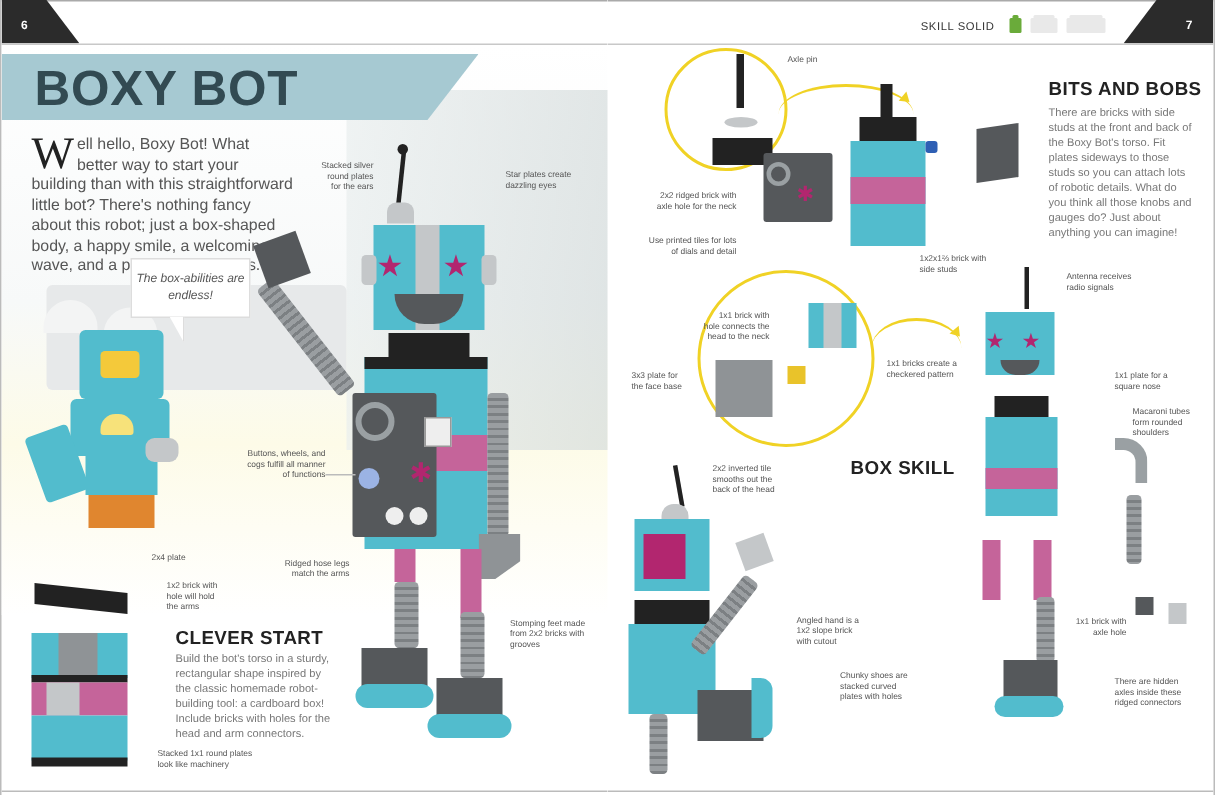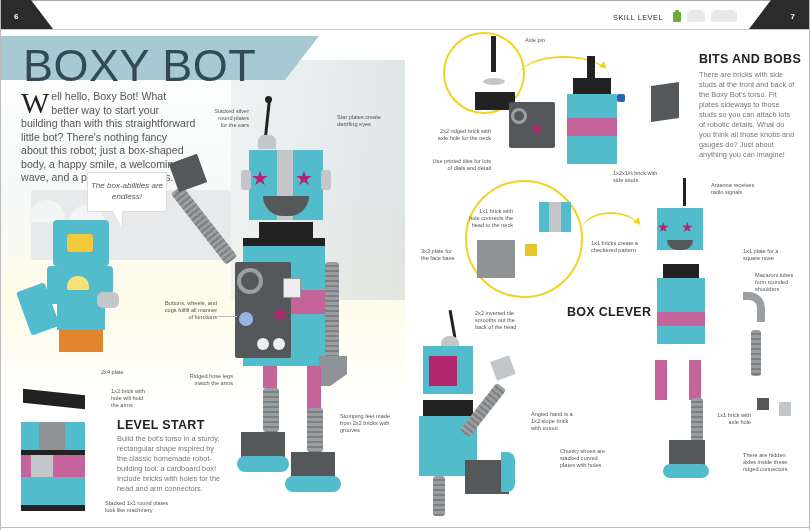--- a/index.html
+++ b/index.html
@@ -24,21 +24,21 @@
   
   .scene-bg { position: absolute; left: 0; top: 30px; width: 405px; height: 380px;
     background: linear-gradient(180deg, #ffffff 0%, #f7f9f9 45%, #fdfbe8 70%, #ffffff 100%); }
   .bg-building { position: absolute; left: 30px; top: 190px; width: 200px; height: 70px; background: #e7e9ea; border-radius: 4px; }
   .bg-dome1 { position: absolute; left: 28px; top: 200px; width: 36px; height: 22px; background: #f3f4f4; border-radius: 20px 20px 0 0; }
   .bg-dome2 { position: absolute; left: 68px; top: 205px; width: 36px; height: 22px; background: #f3f4f4; border-radius: 20px 20px 0 0; }
   .bg-wall { position: absolute; left: 230px; top: 60px; width: 175px; height: 240px; background: linear-gradient(90deg, #e9eeee, #d5dcdc); opacity: .7; }
 
   .title-band { position: absolute; left: 0; top: 36px; width: 318px; height: 44px; background: #a6c9d2;
     clip-path: polygon(0 0, 318px 0, 284px 44px, 0 44px); }
-  .title { position: absolute; left: 22px; top: 40px; font-size: 45px; color: #324a52; font-weight: normal; letter-spacing: .5px; }
+  .title { position: absolute; left: 22px; top: 40px; font-size: 33px; color: #324a52; font-weight: bold; letter-spacing: .5px; }
 
   .intro { position: absolute; left: 20px; top: 90px; width: 175px; font-size: 10.6px; line-height: 13.5px; color: #555; }
   .dropcap { float: left; font-size: 30px; line-height: 24px; color: #222; margin-right: 2px; margin-top: 1px; font-family: "Liberation Serif", serif; }
 
   .speech { position: absolute; left: 86px; top: 172px; width: 80px; height: 40px; background: #fff; border: 1px solid #ddd; font-size: 8px; font-style: italic; text-align: center; line-height: 11px; padding-top: 7px; color: #555; }
   .speech-tail { position: absolute; left: 112px; top: 211px; width: 10px; height: 18px; background: #fff; border-right: 1px solid #ddd; clip-path: polygon(0 0, 100% 0, 100% 100%); }
 
   .ann { position: absolute; font-size: 5.6px; line-height: 7px; color: #555; }
   .ann.r { text-align: right; }
   .leader { position: absolute; height: 1px; background: #bbb; transform-origin: 0 0; }
@@ -161,32 +161,32 @@
       <div class="shape lgrey" style="left:30px;top:455px;width:22px;height:22px;"></div>
       <div class="shape teal" style="left:20px;top:477px;width:64px;height:30px;"></div>
       <div class="shape black" style="left:20px;top:505px;width:64px;height:6px;"></div>
     </div>
     <div class="ann" style="left:100px;top:369px;">2x4 plate</div>
     <div class="ann" style="left:110px;top:388px;width:40px;">1x2 brick with hole will hold the arms</div>
     <div class="ann r" style="left:180px;top:373px;width:52px;">Ridged hose legs match the arms</div>
     <div class="ann" style="left:339px;top:413px;width:56px;">Stomping feet made from 2x2 bricks with grooves</div>
     <div class="ann" style="left:104px;top:500px;width:70px;">Stacked 1x1 round plates look like machinery</div>
 
-    <h2 class="h2" style="left:116px;top:418px;">LEVEL START</h2>
+    <h2 class="h2" style="left:116px;top:418px;">CLEVER START</h2>
     <p class="body" style="left:116px;top:434px;width:106px;">Build the bot's torso in a sturdy, rectangular shape inspired by the classic homemade robot-building tool: a cardboard box! Include bricks with holes for the head and arm connectors.</p>
 
     <div class="bottom-rule"></div>
   </div>
 
   <div class="page right">
     <div class="top-rule"></div>
     <div class="header-rule"></div>
 
     <div class="skill">
-      <span class="skill-label">SKILL LEVEL</span>
+      <span class="skill-label">SKILL SOLID</span>
       <span class="skill-brick on" style="width:8px;"></span>
       <span class="skill-brick off" style="width:18px;"></span>
       <span class="skill-brick off" style="width:26px;"></span>
     </div>
 
     <div class="folio-tab folio-right">
       <span class="folio-num">7</span>
     </div>
 
     <div class="circle" style="left:38px;top:32px;width:82px;height:82px;"></div>
@@ -260,17 +260,17 @@
       <div class="shape hose" style="left:72px;top:380px;width:12px;height:60px;transform:rotate(38deg);"></div>
       <div class="shape lgrey" style="left:88px;top:358px;width:20px;height:20px;transform:rotate(-20deg);"></div>
       <div class="shape dgrey" style="left:60px;top:460px;width:44px;height:34px;"></div>
       <div class="shape teal" style="left:96px;top:452px;width:14px;height:40px;border-radius:0 8px 8px 0;"></div>
       <div class="shape hose" style="left:28px;top:476px;width:12px;height:40px;"></div>
     </div>
     <div class="ann" style="left:70px;top:310px;width:50px;">2x2 inverted tile smooths out the back of the head</div>
     <div class="ann" style="left:126px;top:411px;width:46px;">Angled hand is a 1x2 slope brick with cutout</div>
     <div class="ann" style="left:155px;top:448px;width:50px;">Chunky shoes are stacked curved plates with holes</div>
 
-    <h2 class="h2" style="left:162px;top:305px;">BOX CLEVER</h2>
+    <h2 class="h2" style="left:162px;top:305px;">BOX SKILL</h2>
 
     <div class="bottom-rule"></div>
   </div>
 </div>
 
 </body></html>

